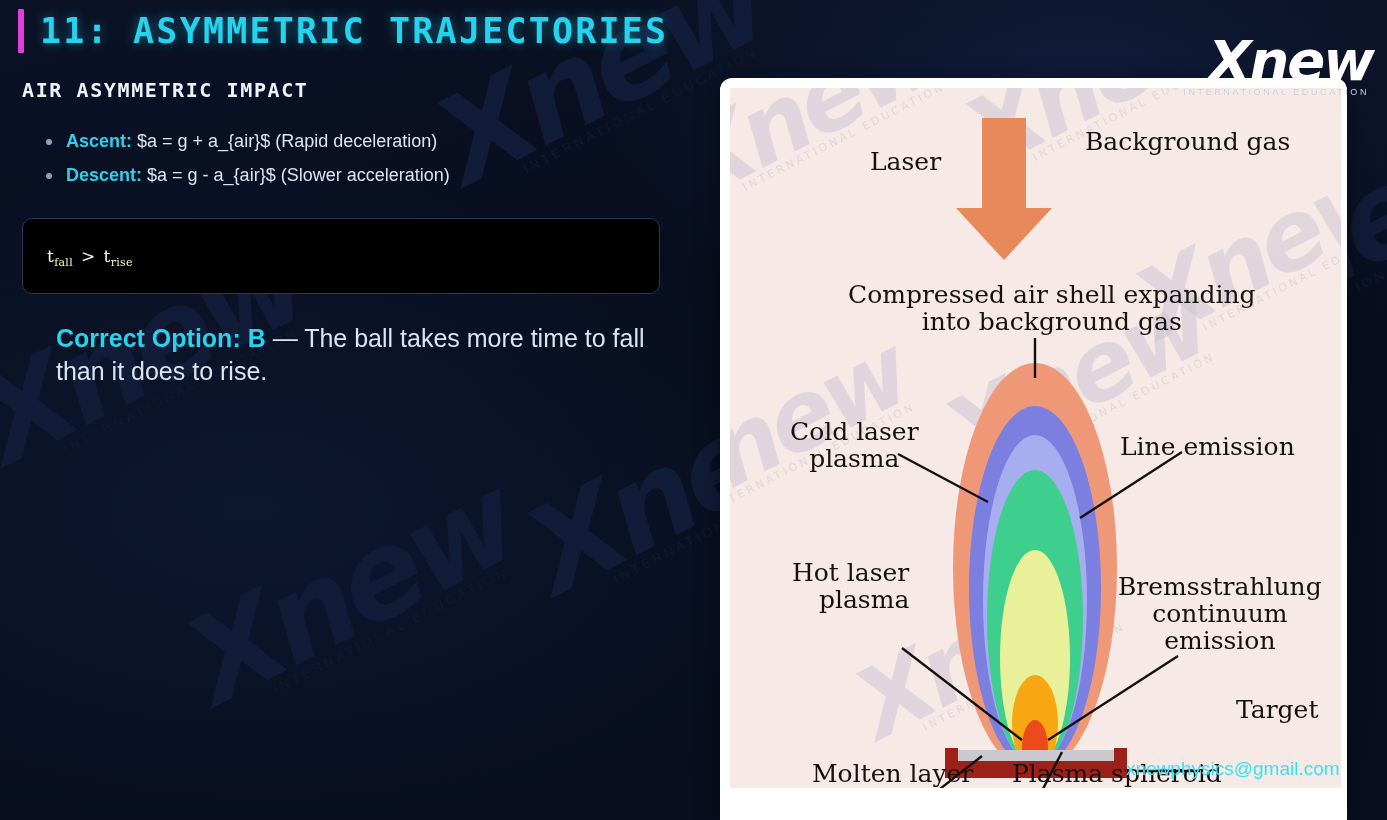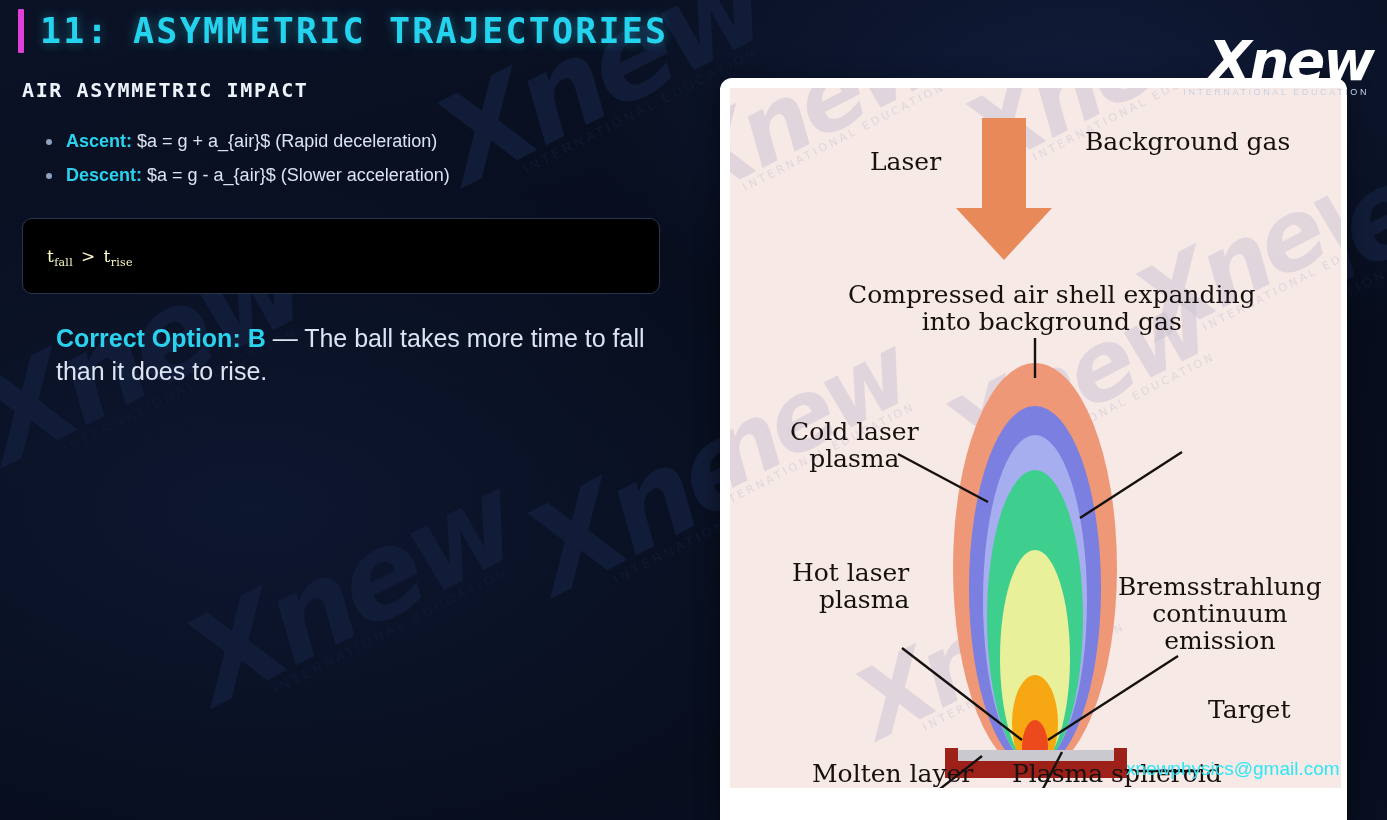--- a/index.html
+++ b/index.html
@@ -382,33 +382,34 @@
         <div class="lbl" style="left:118px; top:193px; text-align:center;">
           <div>Compressed air shell expanding</div>
           <div>into background gas</div>
         </div>
 
         <div class="lbl" style="left:60px; top:330px;">
           <div>Cold laser</div>
           <div>plasma</div>
         </div>
 
+        <div class="lbl" style="left:390px; top:345px;">Line emission</div>
 
         <div class="lbl" style="left:62px; top:471px;text-align:right;">
           <div>Hot laser</div>
           <div>plasma</div>
         </div>
 
         <div class="lbl" style="left:388px; top:485px;">
           <div>Bremsstrahlung</div>
           <div>continuum</div>
           <div>emission</div>
         </div>
 
-        <div class="lbl" style="left:478px; top:608px;text-align:center;">Target</div>
+        <div class="lbl" style="left:506px; top:608px;text-align:center;">Target</div>
         <div class="lbl" style="left:82px; top:672px;">Molten layer</div>
 
         <div class="lbl" style="left:282px; top:672px;">
           <div>Plasma spheroid</div>
           <div>formation</div>
         </div>
 
       </div>
     </div>
 

